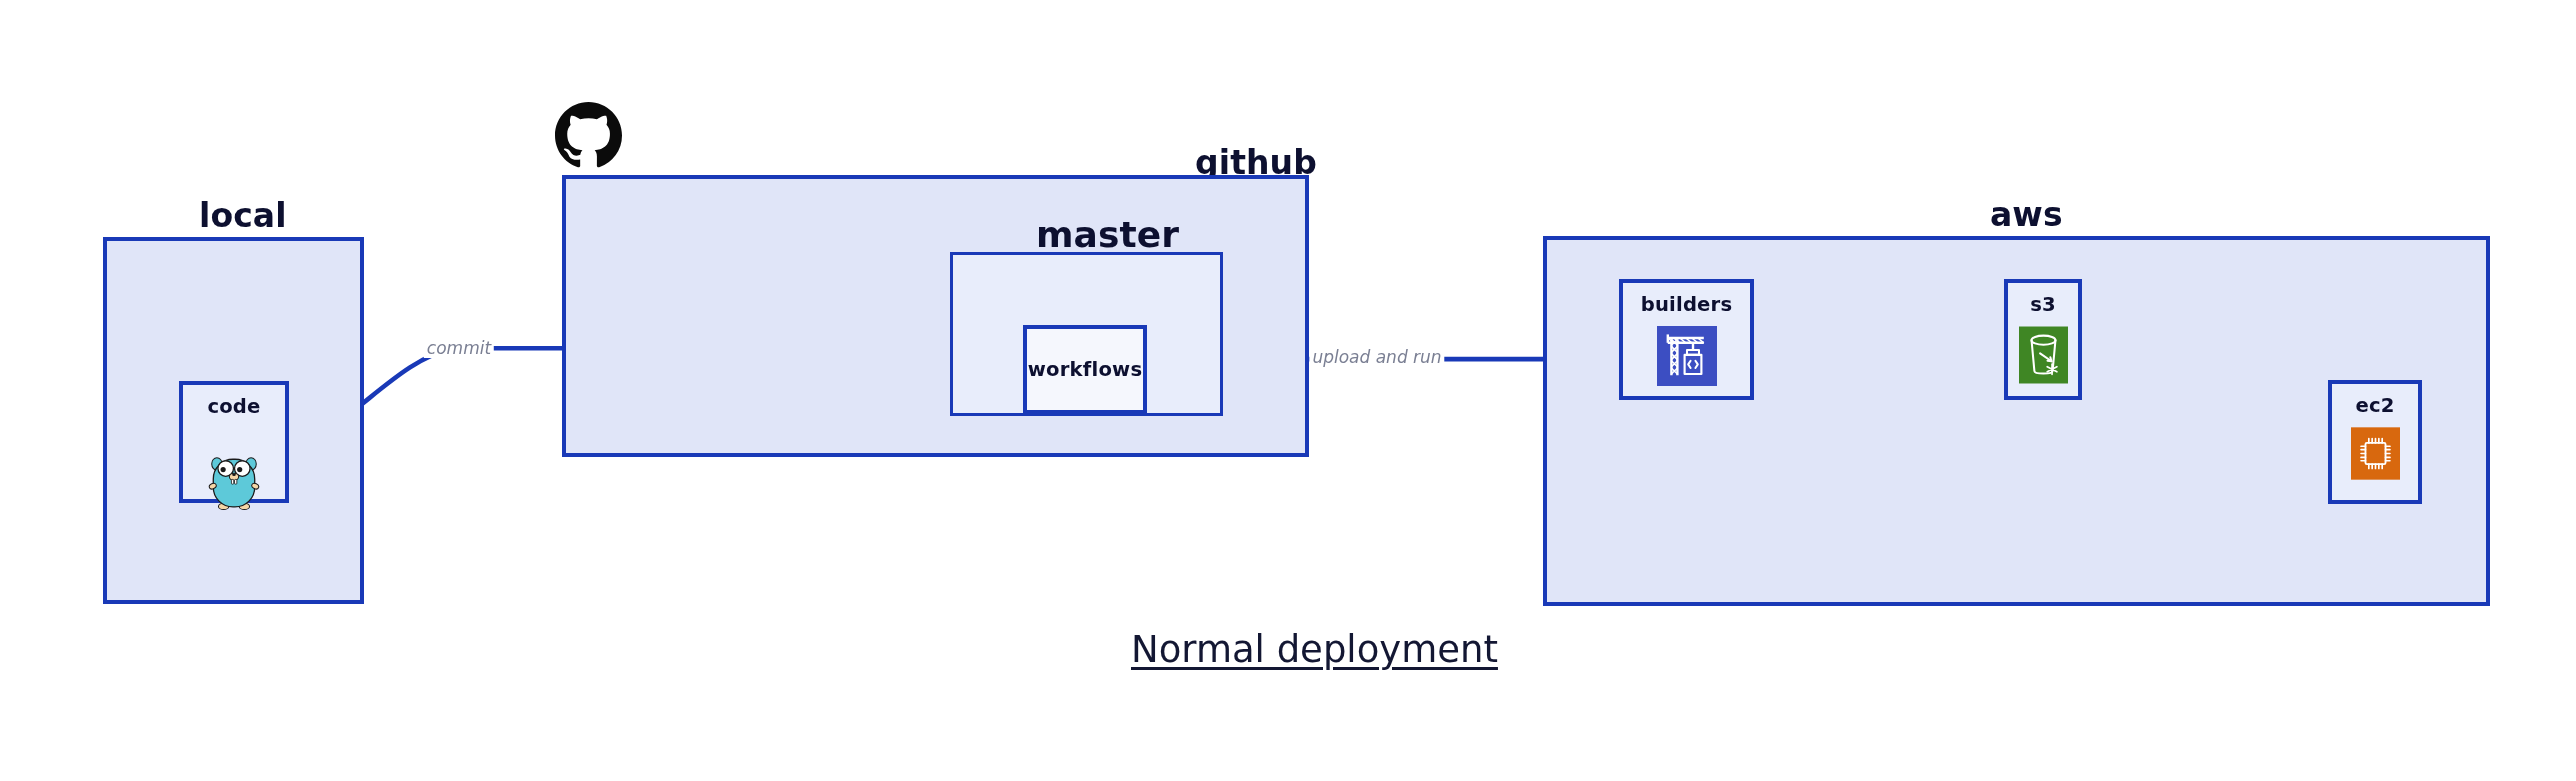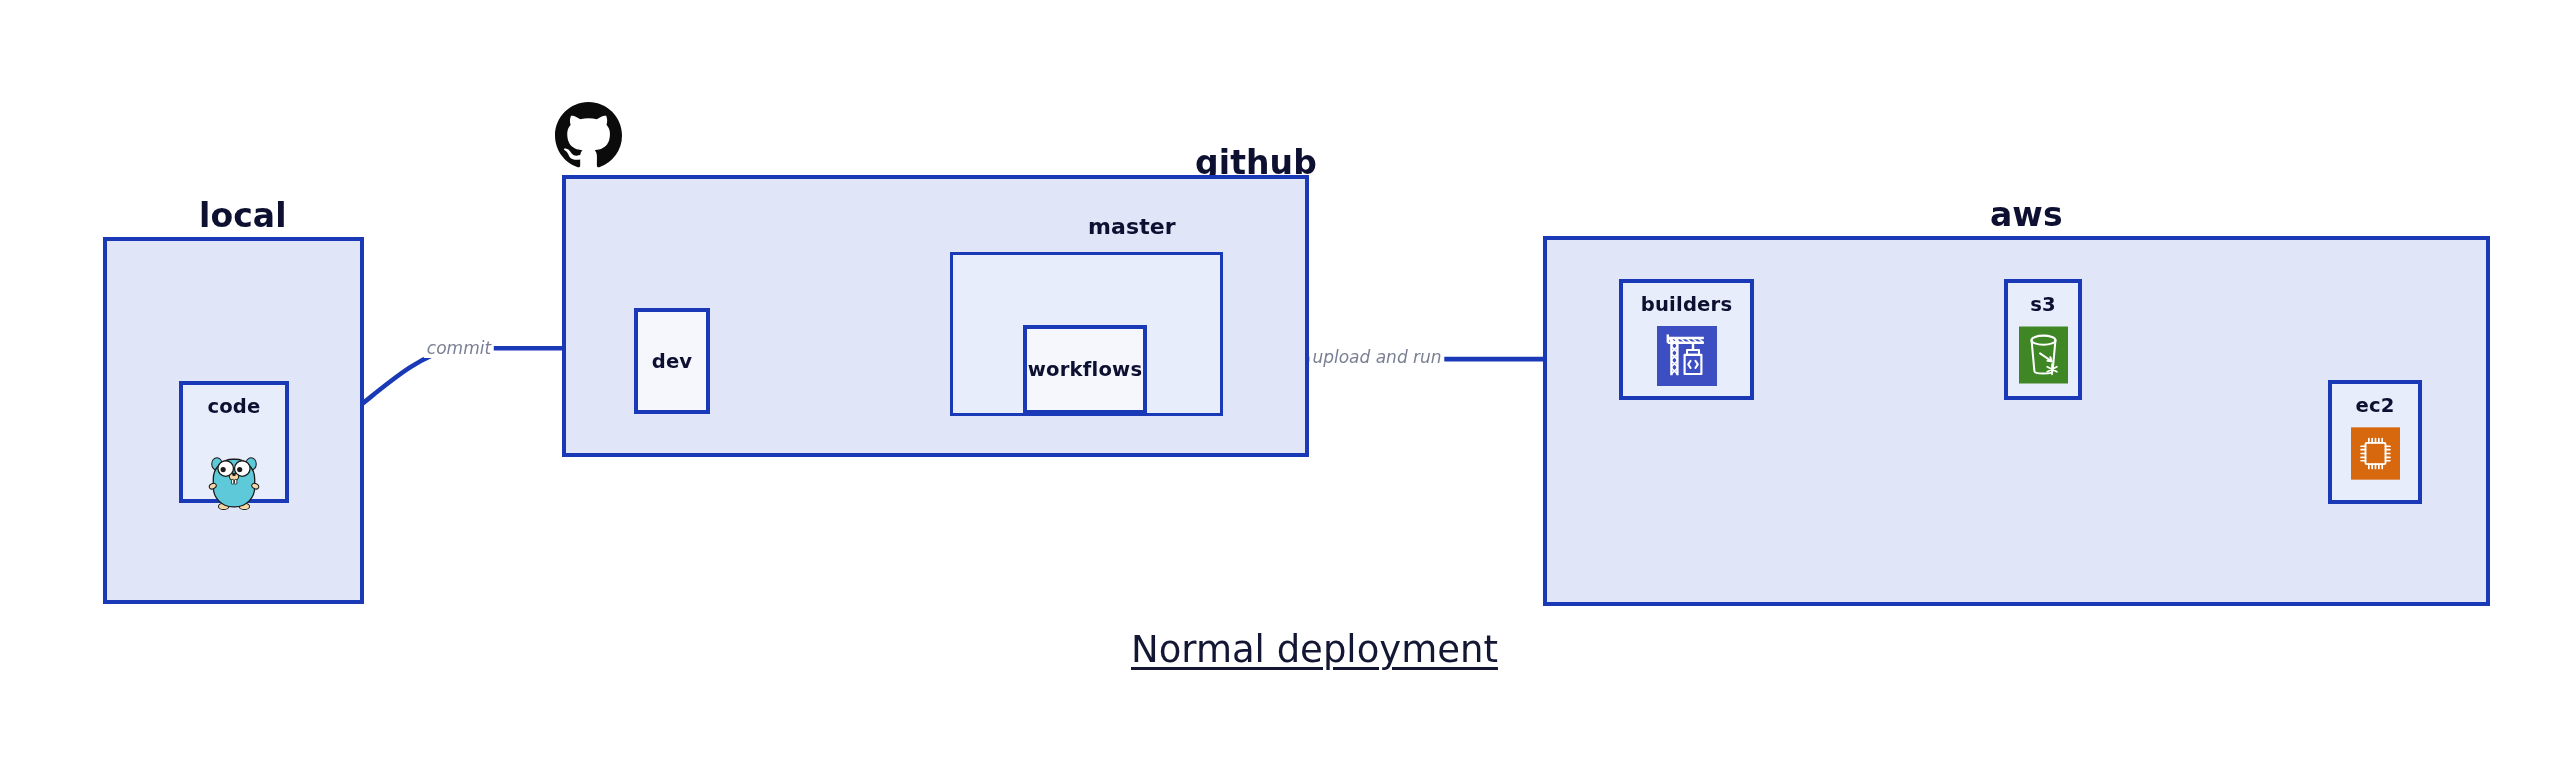--- a/index.html
+++ b/index.html
@@ -165,26 +165,23 @@
         1.08.58 1.23.82.72 1.21 1.87.87 2.33.66.07-.52.28-.87.51-1.07-1.78-.2-3.64-.89-3.64-3.95
         0-.87.31-1.59.82-2.15-.08-.2-.36-1.02.08-2.12 0 0 .67-.21 2.2.82.64-.18 1.32-.27 2-.27.68 0
         1.36.09 2 .27 1.53-1.04 2.2-.82 2.2-.82.44 1.1.16 1.92.08 2.12.51.56.82 1.27.82 2.15 0
         3.07-1.87 3.75-3.65 3.95.29.25.54.73.54 1.48 0 1.07-.01 1.93-.01 2.2 0 .21.15.46.55.38A8.01 8.01 0
         0 0 16 8c0-4.42-3.58-8-8-8z"></path>
     </svg>
   </div>
   <div class="group-label" style="left:1195px;top:143px;">github</div>
   <div class="group" style="left:562px;top:175px;width:747px;height:282px;"></div>
 
-  <div class="group-label" style="left:1088px;top:214px;font-size:22px;text-align:center;">master</div>
+  <div class="group-label" style="left:1036px;top:214px;font-size:36px;text-align:center;">master</div>
   <div class="group" style="left:950px;top:252px;width:273px;height:164px;background:#e8edfb;border-width:3.6px;"></div>
 
-  <div class="node plain" style="left:634px;top:308px;width:76px;height:106px;">
-    <div class="node-label">dev</div>
-  </div>
 
   <div class="node plain" style="left:1023px;top:325px;width:124px;height:89px;">
     <div class="node-label">workflows</div>
   </div>
 
   <div class="group-label" style="left:1990px;top:195px;">aws</div>
   <div class="group" style="left:1543px;top:236px;width:947px;height:370px;"></div>
 
   <div class="node" style="left:1619px;top:279px;width:135px;height:121px;">
     <div class="node-label">builders</div>

